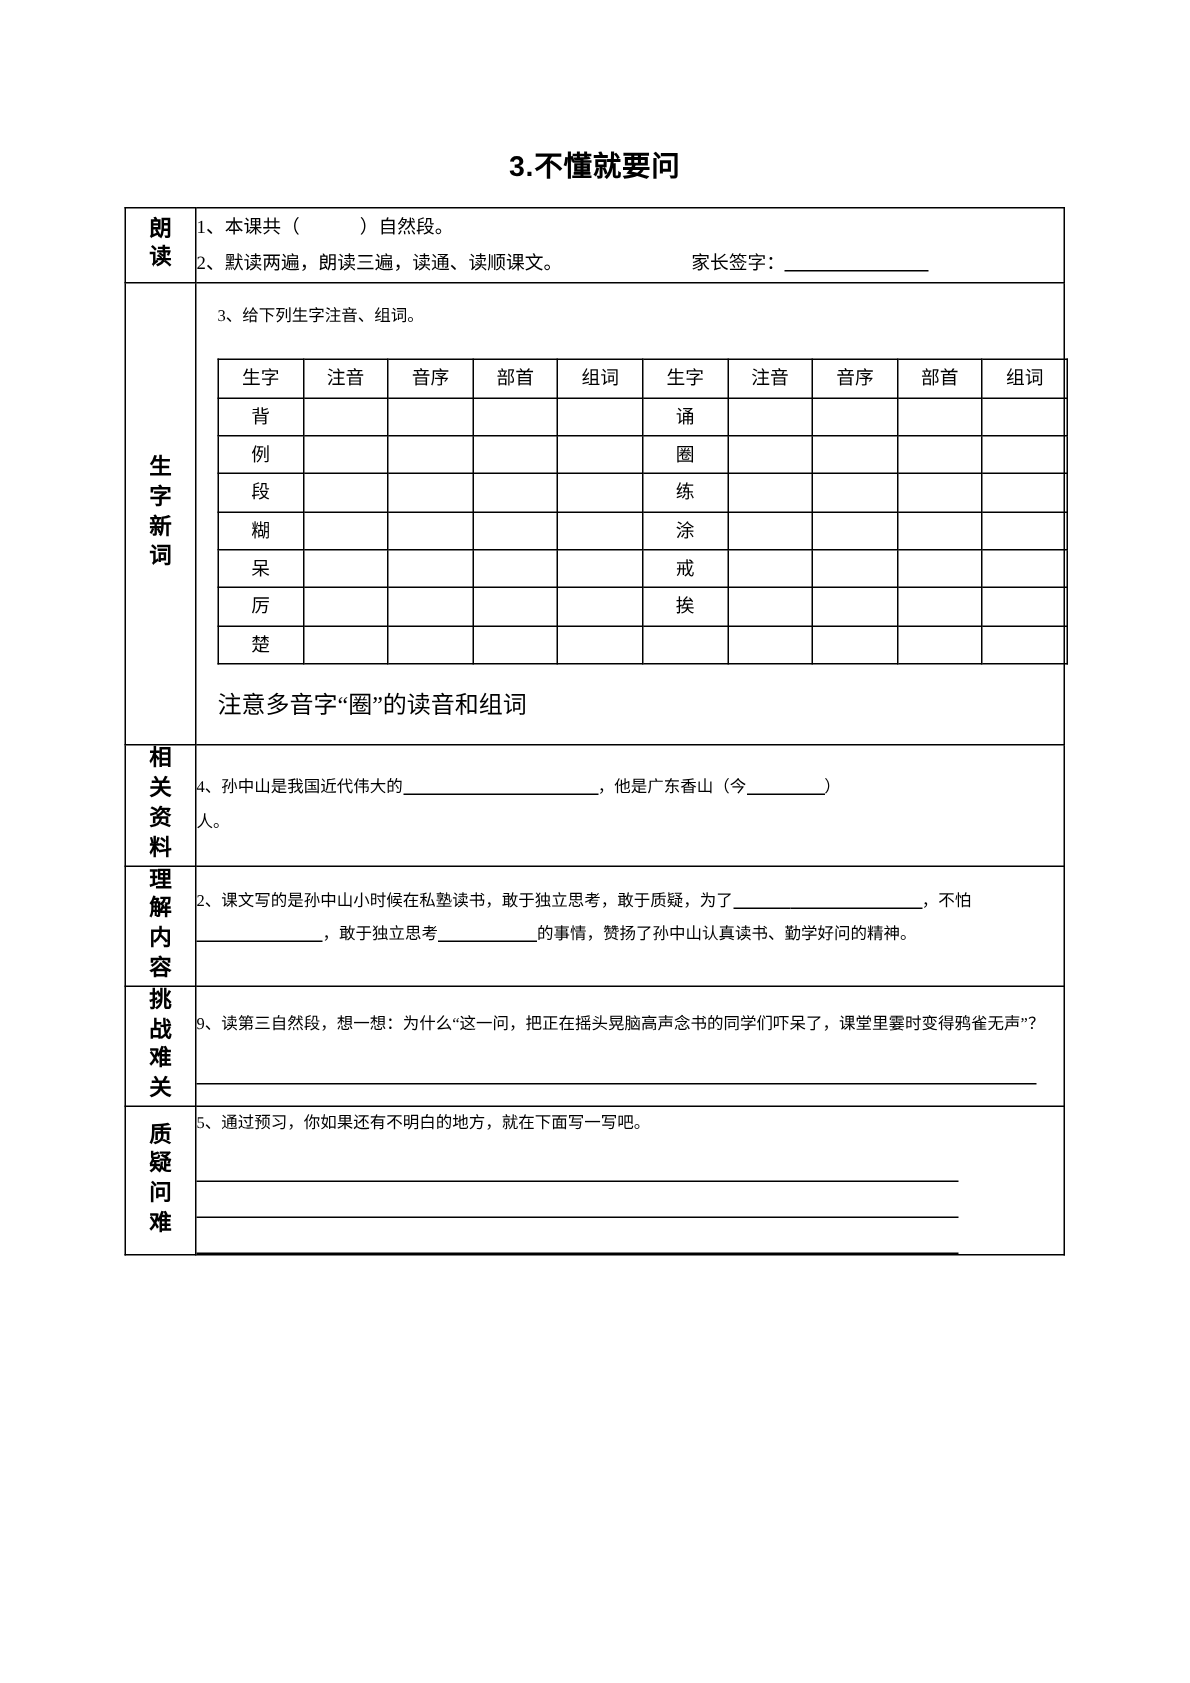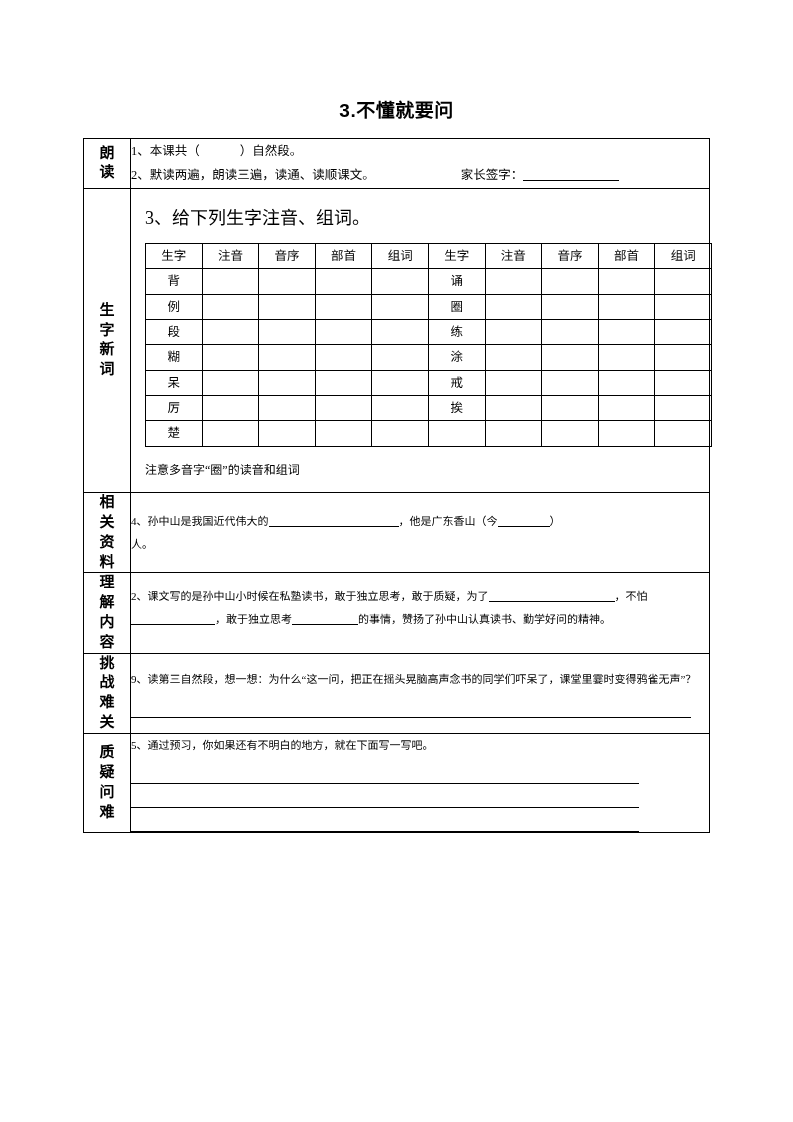--- a/index.html
+++ b/index.html
@@ -54,37 +54,37 @@
     display:inline-block;
     border-bottom:1px solid #000;
     height:.95em;
     vertical-align:-2px;
   }
   .b-sign{width:96px;}
   .b-paren{width:40px;border-bottom:none;}
 
   
   .r2 .body-cell{padding:10px 10px 8px 10px;}
-  .q3{font-size:18px;margin:2px 0 7px 4px;}
+  .q3{font-size:11px;margin:2px 0 17px 4px;}
   .chartab{
     border-collapse:collapse;
     table-layout:fixed;
     width:556px;
     margin:0 0 12px 4px;
   }
   .chartab td{
     border:1px solid #000;
     height:22px;
     text-align:center;
     font-size:12.5px;
     padding:0;
     width:55.6px;
   }
   .chartab td.hd{font-size:12.5px;}
-  .note{font-size:12px;margin:9px 0 2px 4px;}
+  .note{font-size:16px;margin:9px 0 2px 4px;}
 
   
   .para{font-size:11px;line-height:2.05;text-indent:0;}
   .para .ind{display:inline-block;}
   .b-a{width:130px;}
   .b-b{width:52px;}
   .b-c{width:38px;}
   .b-d{width:88px;}
   .b-e{width:84px;}
   .b-f{width:66px;}

